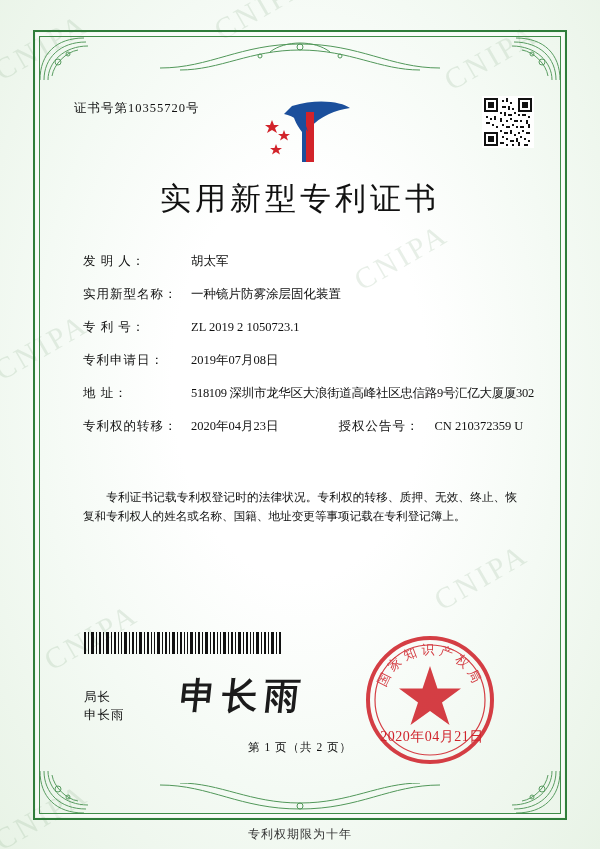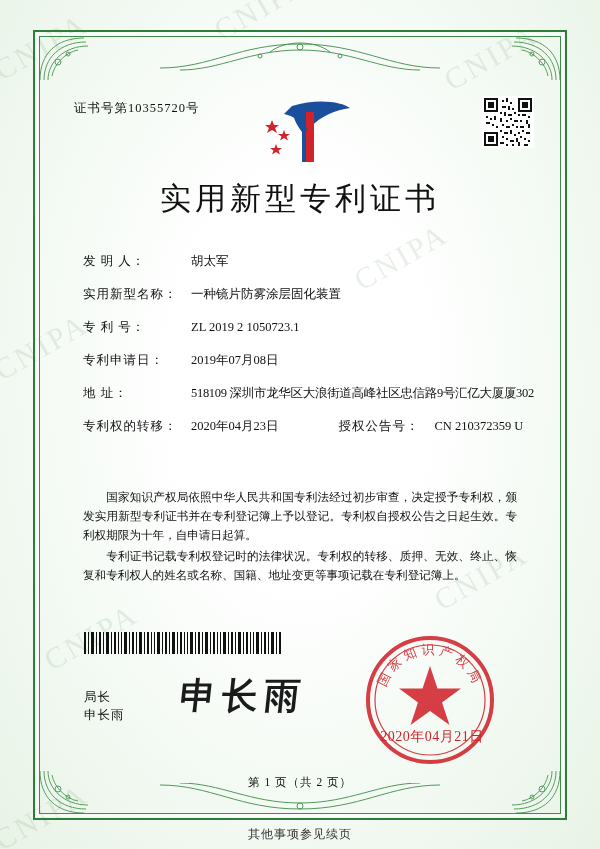--- a/index.html
+++ b/index.html
@@ -222,21 +222,21 @@
     text-align: center;
     color: #d0242c;
     font-size: 14px;
     font-family: "Liberation Serif", serif;
     letter-spacing: 0.5px;
   }
 
   .page-num {
     position: absolute;
     left: 0; right: 0;
-    top: 775px;
+    top: 740px;
     text-align: center;
     font-size: 11.5px;
     color: #111;
     font-family: "Liberation Serif", serif;
     letter-spacing: 1px;
   }
   .footer-note {
     position: absolute;
     left: 0; right: 0;
     top: 826px;
@@ -420,21 +420,20 @@
     </div>
     <div class="field-row">
       <span class="flabel">地        址：</span><span class="fvalue addr-value">518109 深圳市龙华区大浪街道高峰社区忠信路9号汇亿大厦厦302</span>
     </div>
     <div class="field-row two">
       <span class="flabel">专利权的转移：</span><span class="fvalue">2020年04月23日</span><span class="pubno-label">授权公告号：</span><span class="fvalue">CN 210372359 U</span>
     </div>
   </div>
 
   <div class="paragraphs">
-    <p>国家知识产权局依照中华人民共和国专利法经过初步审查，决定授予专利权，颁发实用新型专利证书并在专利登记簿上予以登记。专利权自授权公告之日起生效。专利权期限为十年，自申请日起算。</p>
     <p>专利证书记载专利权登记时的法律状况。专利权的转移、质押、无效、终止、恢复和专利权人的姓名或名称、国籍、地址变更等事项记载在专利登记簿上。</p>
   </div>
 
   <svg class="barcode" viewBox="0 0 200 22" shape-rendering="crispEdges">
     <g fill="#111111">
       <rect x="0" y="0" width="2" height="22"></rect>
         <rect x="4" y="0" width="1" height="22"></rect>
         <rect x="7" y="0" width="3" height="22"></rect>
       <rect x="12" y="0" width="1" height="22"></rect>
         <rect x="15" y="0" width="2" height="22"></rect>
@@ -503,14 +502,14 @@
       <polygon fill="#d0242c" points="70,36 77.5,58.5 101,58.5 82,72.5 89.5,95 70,81 50.5,95 58,72.5 39,58.5 62.5,58.5"></polygon>
       <path id="sealArc" d="M 70 70 m -46,0 a 46,46 0 1,1 92,0" fill="none"></path>
       <text font-family="'Liberation Serif', serif" font-size="13" fill="#d0242c" letter-spacing="4">
         <textPath href="#sealArc" startOffset="50%" text-anchor="middle">国家知识产权局</textPath>
       </text>
     </g>
   </svg>
   <div class="seal-date">2020年04月21日</div>
 
   <div class="page-num">第 1 页（共 2 页）</div>
-  <div class="footer-note">其他事项参见续页</div>
+  <div class="footer-note">专利权期限为十年</div>
 </div>
 
 </body></html>

